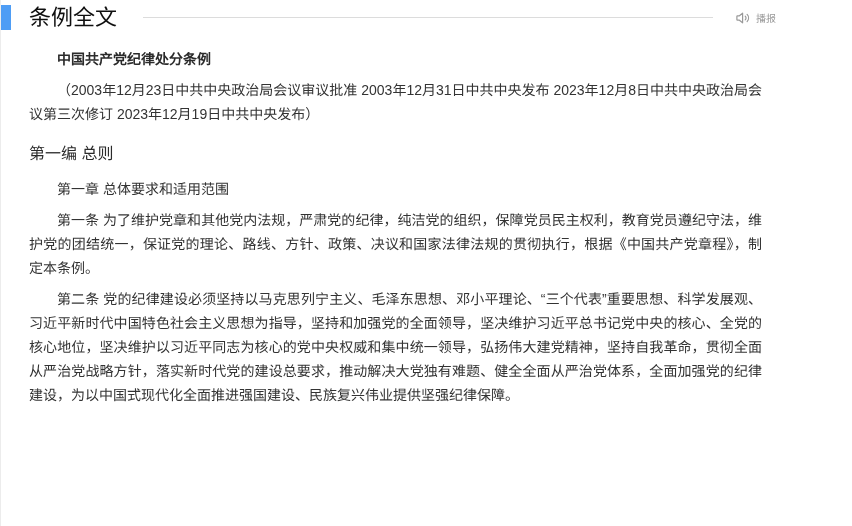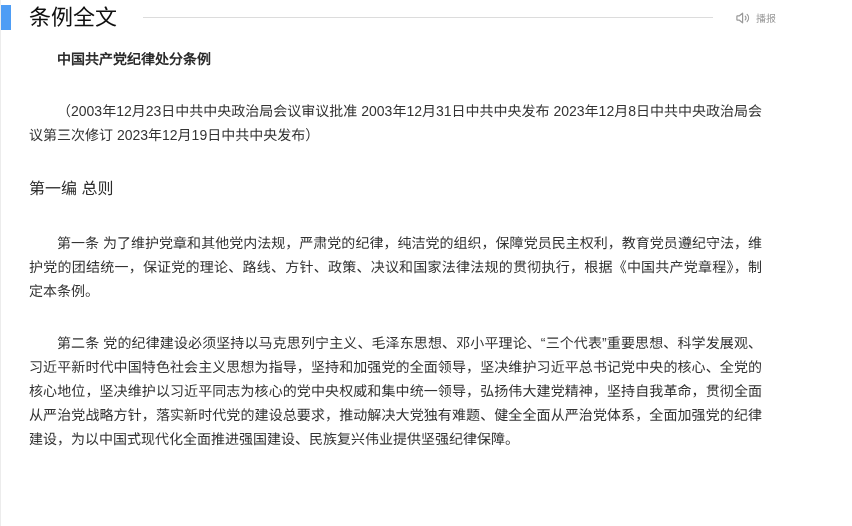--- a/index.html
+++ b/index.html
@@ -60,21 +60,21 @@
   
   .content {
     padding: 0 30px 0 28px;
   }
   .content p {
     font-size: 14px;
     line-height: 24px;
     color: #333333;
     text-indent: 2em;
     text-align: justify;
-    margin: 28px 0;
+    margin: 7px 0;
   }
   p.doc-title {
     font-weight: bold;
     margin-top: 17px;
     color: #2b2b2b;
   }
   h3.part-heading {
     font-size: 16px;
     font-weight: 400;
     color: #2b2b2b;
@@ -100,17 +100,18 @@
         </svg>
       </span>
       <span>播报</span>
     </button>
   </div>
 
   <div class="content">
     <p class="doc-title">中国共产党纪律处分条例</p>
     <p>（2003年12月23日中共中央政治局会议审议批准 2003年12月31日中共中央发布 2023年12月8日中共中央政治局会议第三次修订 2023年12月19日中共中央发布）</p>
     <h3 class="part-heading">第一编 总则</h3>
+    <p>第一章 总体要求和适用范围</p>
     <p>第一条 为了维护党章和其他党内法规，严肃党的纪律，纯洁党的组织，保障党员民主权利，教育党员遵纪守法，维护党的团结统一，保证党的理论、路线、方针、政策、决议和国家法律法规的贯彻执行，根据《中国共产党章程》，制定本条例。</p>
     <p>第二条 党的纪律建设必须坚持以马克思列宁主义、毛泽东思想、邓小平理论、“三个代表”重要思想、科学发展观、习近平新时代中国特色社会主义思想为指导，坚持和加强党的全面领导，坚决维护习近平总书记党中央的核心、全党的核心地位，坚决维护以习近平同志为核心的党中央权威和集中统一领导，弘扬伟大建党精神，坚持自我革命，贯彻全面从严治党战略方针，落实新时代党的建设总要求，推动解决大党独有难题、健全全面从严治党体系，全面加强党的纪律建设，为以中国式现代化全面推进强国建设、民族复兴伟业提供坚强纪律保障。</p>
   </div>
 
 </div>
 
 </body></html>

